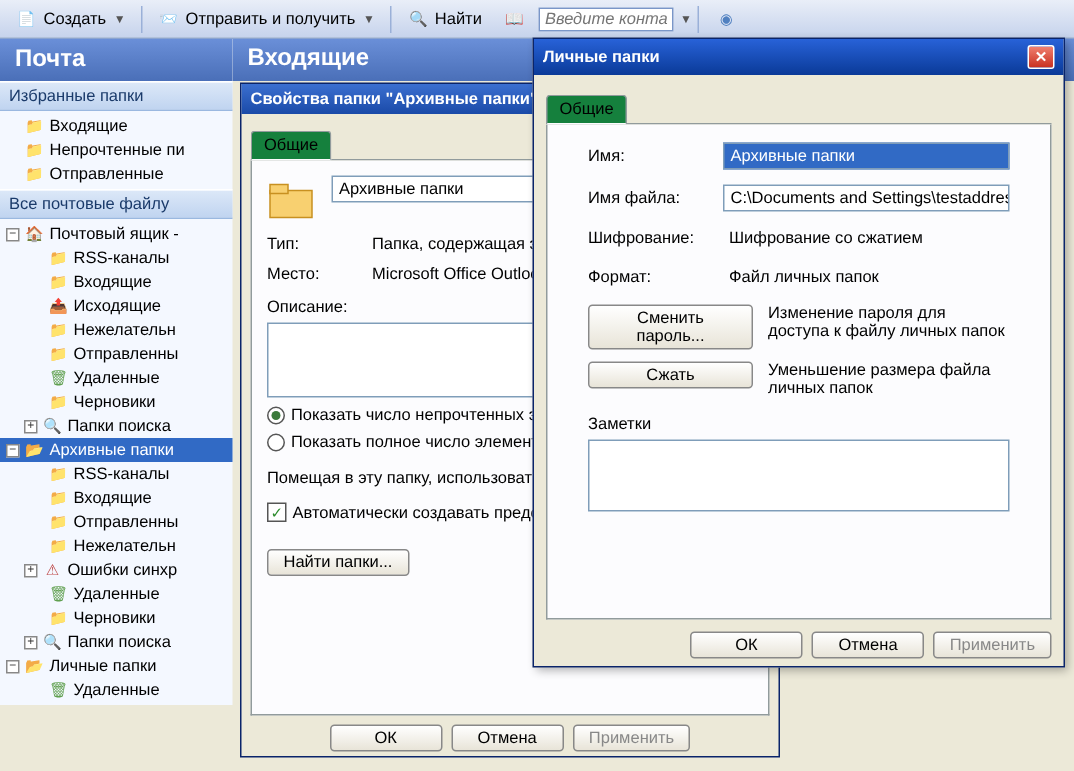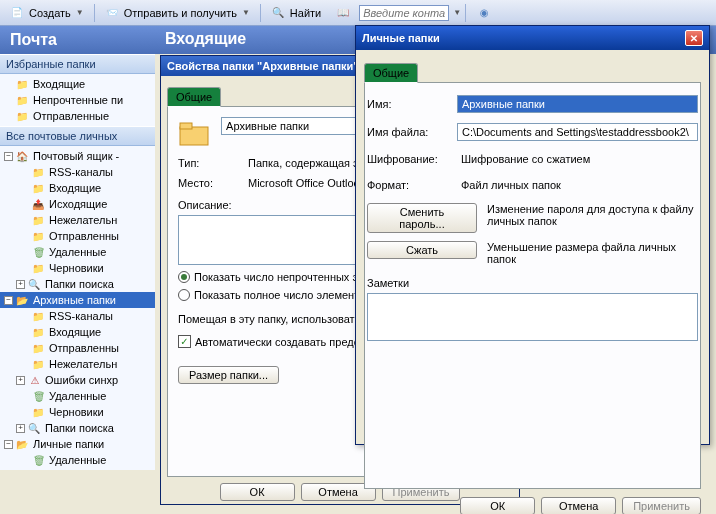--- a/index.html
+++ b/index.html
@@ -43,21 +43,21 @@
 .chk-row{display:flex;align-items:center;gap:4px;margin-top:10px}
 .chk{width:13px;height:13px;border:1px solid #555;background:#fff;color:#2a8a2a;display:flex;align-items:center;justify-content:center;font-size:10px}
 .btn{background:linear-gradient(#fff,#e8e4d8);border:1px solid #888;border-radius:3px;padding:2px 10px;cursor:pointer;min-width:75px;text-align:center}
 .btn.disabled{color:#888}
 .dlg-btns{display:flex;gap:6px;justify-content:center;margin-top:6px}
 
 .dlg2{position:absolute;left:355px;top:25px;width:355px;height:420px;background:#ece9d8;border:1px solid #0a246a;box-shadow:2px 2px 6px rgba(0,0,0,.3)}
 .dlg2 .titlebar{background:linear-gradient(#2862d8,#0a3a98);color:#fff;padding:4px 6px;font-weight:bold;display:flex;justify-content:space-between;align-items:center;height:24px}
 .close-x{width:18px;height:16px;background:linear-gradient(#f08070,#c83020);border:1px solid #fff;border-radius:2px;color:#fff;display:flex;align-items:center;justify-content:center;font-weight:bold;cursor:pointer;font-size:10px}
 .dlg2 .body{padding:8px}
-.dlg2 .tabpanel{height:406px;padding:12px 2px}
+.dlg2 .tabpanel{height:330px;padding:12px 27px}
 .frow{display:flex;align-items:center;margin-bottom:10px}
 .flbl{width:90px}
 .fval{border:1px solid #7f9db9;background:#fff;padding:2px 4px;flex:1;white-space:nowrap;overflow:hidden}
 .fval.sel{background:#316ac5;color:#fff}
 .brow{display:flex;align-items:flex-start;gap:10px;margin-bottom:8px}
 .notes-box{border:1px solid #7f9db9;background:#fff;height:48px;margin-top:4px}
 .dlg2-btns{display:flex;gap:6px;justify-content:flex-end;padding:0 8px}
 svg{display:block}
 </style>
 </head>
@@ -104,21 +104,21 @@
         <span class="sp"></span>
         <span class="fico f-blue">📁</span>
         <span>Непрочтенные пи</span>
       </div>
     <div class="tree-item">
         <span class="sp"></span>
         <span class="fico f-yellow">📁</span>
         <span>Отправленные</span>
       </div>
   </div>
-  <div class="section-hdr">Все почтовые личных</div>
+  <div class="section-hdr">Все почтовые файлу</div>
   <div class="tree">
     <div class="tree-item">
         <span class="exp">−</span>
         <span class="fico f-yellow">🏠</span>
         <span>Почтовый ящик -</span>
       </div>
     <div class="tree-item" style="padding-left:20px">
         <span class="sp"></span>
         <span class="fico f-yellow">📁</span>
         <span>RSS-каналы</span>
@@ -255,21 +255,21 @@
       <div class="radio-row">
           <span class="radio"></span>
           <span>Показать полное число элементов</span>
         </div>
       <div style="margin-top:12px">Помещая в эту папку, использовать:</div>
       <div class="chk-row">
           <span class="chk">✓</span>
           <span>Автоматически создавать представ</span>
         </div>
       <div style="display:flex;justify-content:space-between;margin-top:18px">
-        <div class="btn">Размер папки...</div>
+        <div class="btn">Найти папки...</div>
         <div class="btn">Дополнительно...</div>
       </div>
     </div>
     <div class="dlg-btns">
       <div class="btn">ОК</div>
       <div class="btn">Отмена</div>
       <div class="btn disabled">Применить</div>
     </div>
   </div>
 </div>

